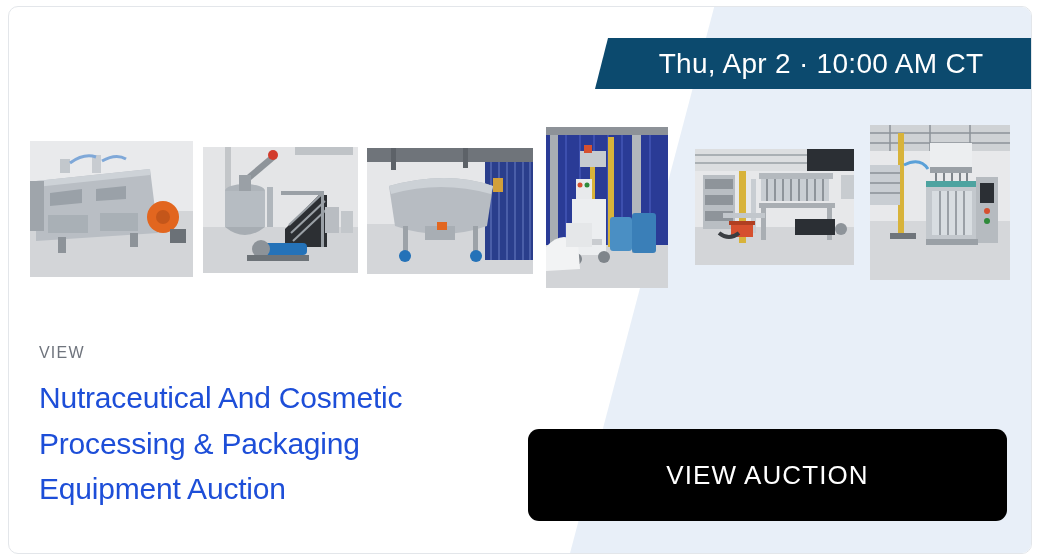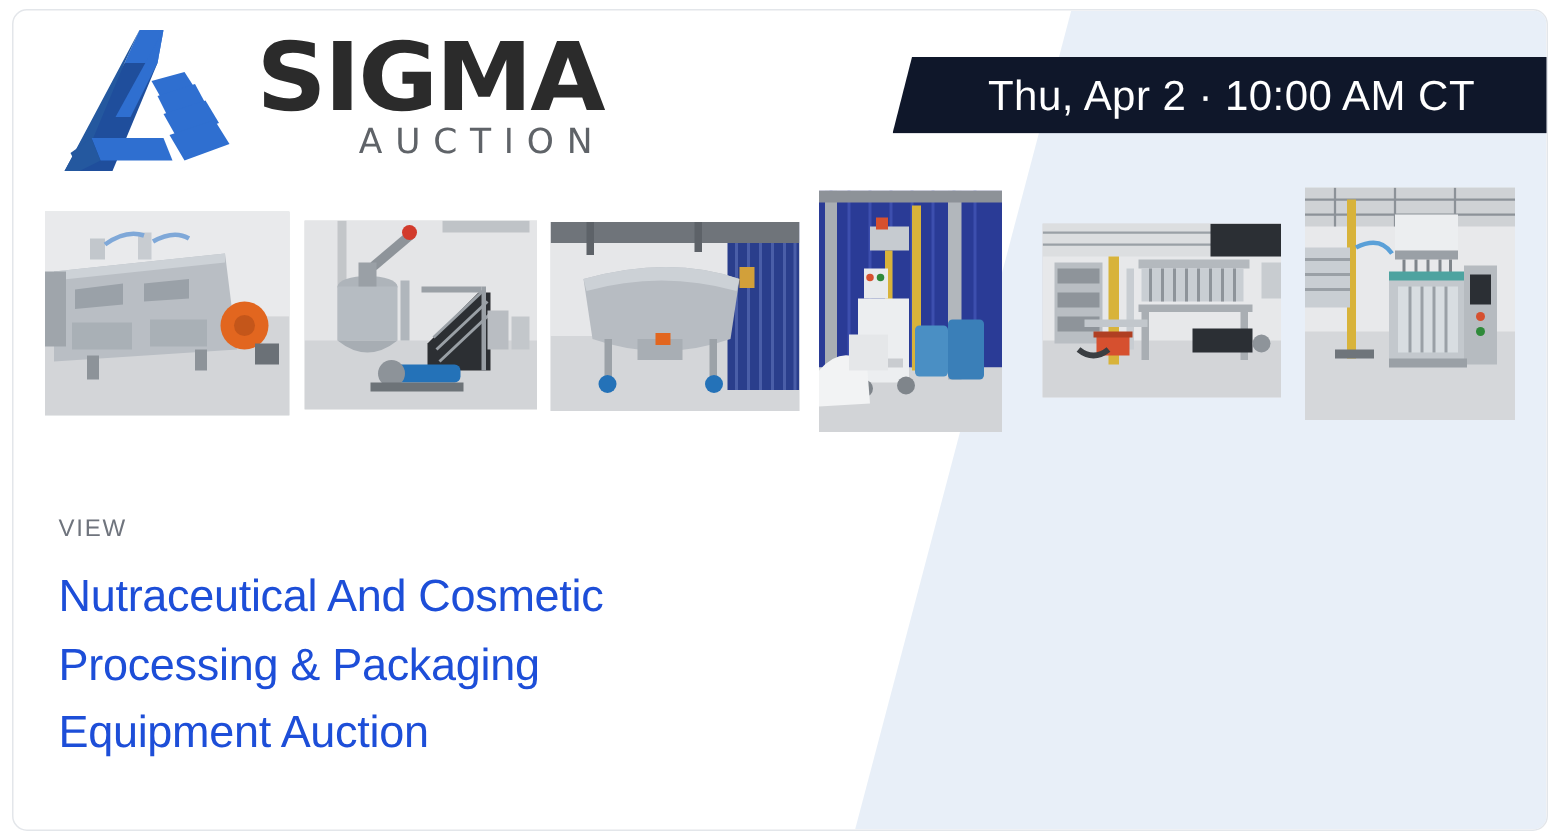--- a/index.html
+++ b/index.html
@@ -75,21 +75,21 @@
     margin-right: -8px;
   }
 
   
   .date-banner {
     position: absolute;
     left: 586px;
     top: 31px;
     width: 438px;
     height: 51px;
-    background: #0f172a;
+    background: #0c4a6e;
     clip-path: polygon(13px 0%, 100% 0%, 100% 100%, 0% 100%);
     display: flex;
     align-items: center;
     justify-content: center;
     z-index: 6;
   }
   .date-banner-text {
     color: #ffffff;
     font-size: 28px;
     font-weight: 400;
@@ -156,38 +156,20 @@
     z-index: 5;
   }
 </style>
 </head>
 <body>
 
 <div class="card">
 
   <div class="diagonal-panel"></div>
 
-  <div class="logo-block">
-    <svg class="logo-mark" viewBox="0 0 130 98">
-      <path d="M62 2 L78 2 L74 24 L52 24 Z" fill="#2f6fd0"></path>
-      <path d="M52 24 L74 24 L44 96 L12 96 Z" fill="#1f4e9c"></path>
-      <path d="M62 2 L52 24 L22 96 L12 96 Z" fill="#24589f"></path>
-      <path d="M78 2 L74 24 L56 60 L46 60 Z" fill="#2f6fd0"></path>
-      <path d="M70 36 L92 30 L101 44 L79 52 Z" fill="#2f6fd0"></path>
-      <path d="M74 46 L99 38 L106 51 L81 60 Z" fill="#2f6fd0"></path>
-      <path d="M78 58 L106 49 L115 64 L87 74 Z" fill="#2f6fd0"></path>
-      <path d="M82 72 L112 62 L122 78 L92 89 Z" fill="#2f6fd0"></path>
-      <path d="M30 74 L78 74 L84 89 L36 89 Z" fill="#2f6fd0"></path>
-      <path d="M30 74 L36 89 L22 96 L16 84 Z" fill="#24589f"></path>
-    </svg>
-    <div class="logo-text-wrap">
-      <div class="logo-sigma">SIGMA</div>
-      <div class="logo-auction">AUCTION</div>
-    </div>
-  </div>
 
   <div class="date-banner">
     <span class="date-banner-text">Thu, Apr 2 · 10:00 AM CT</span>
   </div>
 
   <div class="thumb" style="left:21px; top:134px; width:163px; height:136px;">
     <svg width="163" height="136" viewBox="0 0 163 136">
       <rect width="163" height="136" fill="#dfe1e3"></rect>
       <rect y="0" width="163" height="70" fill="#e9eaec"></rect>
       <rect y="70" width="163" height="66" fill="#d3d5d8"></rect>
@@ -386,14 +368,15 @@
           <path d="M0 58 h30"></path>
           <path d="M0 68 h30"></path>
       </g>
       <rect x="56" y="114" width="52" height="6" fill="#9aa0a6"></rect>
       <rect x="20" y="108" width="26" height="6" fill="#6f757b"></rect>
     </svg>
   </div>
 
   <div class="timed-label">VIEW</div>
   <div class="auction-title">Nutraceutical And Cosmetic Processing &amp; Packaging Equipment Auction</div>
+  <button class="view-btn">VIEW AUCTION</button>
 
 </div>
 
 </body></html>

